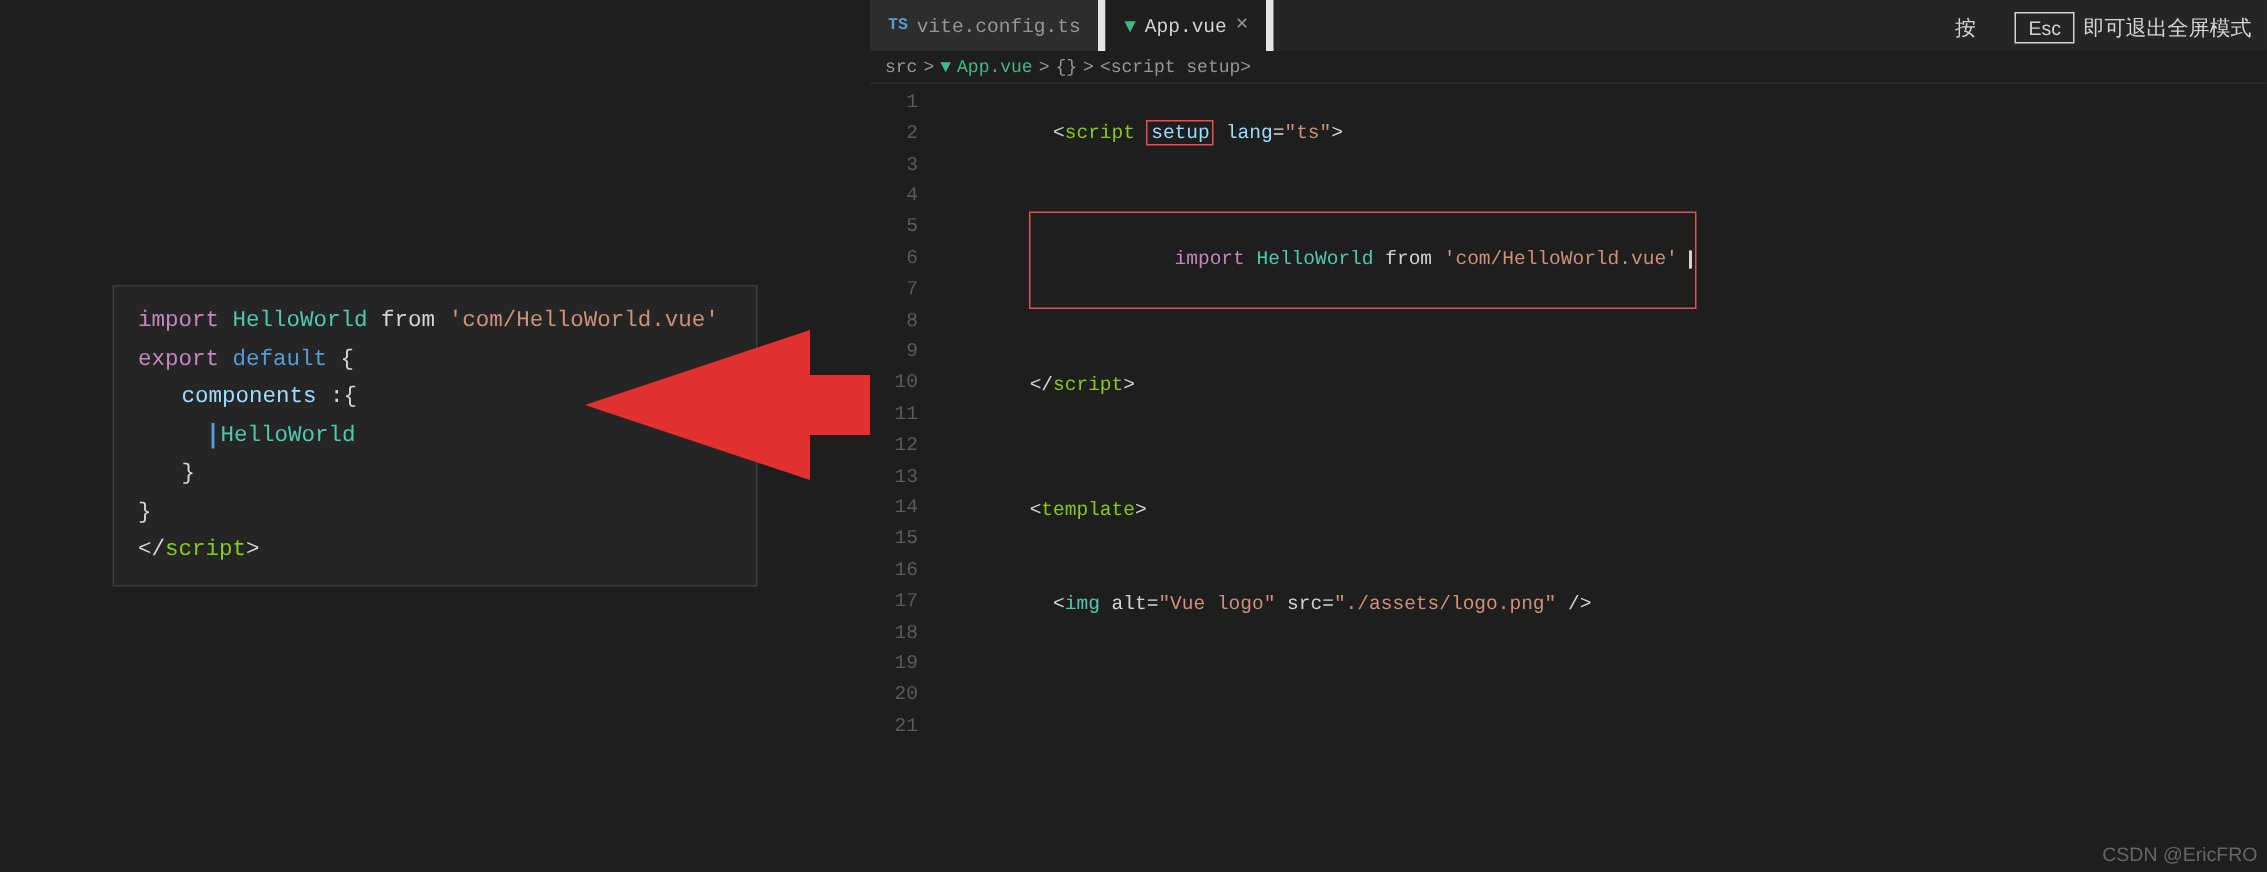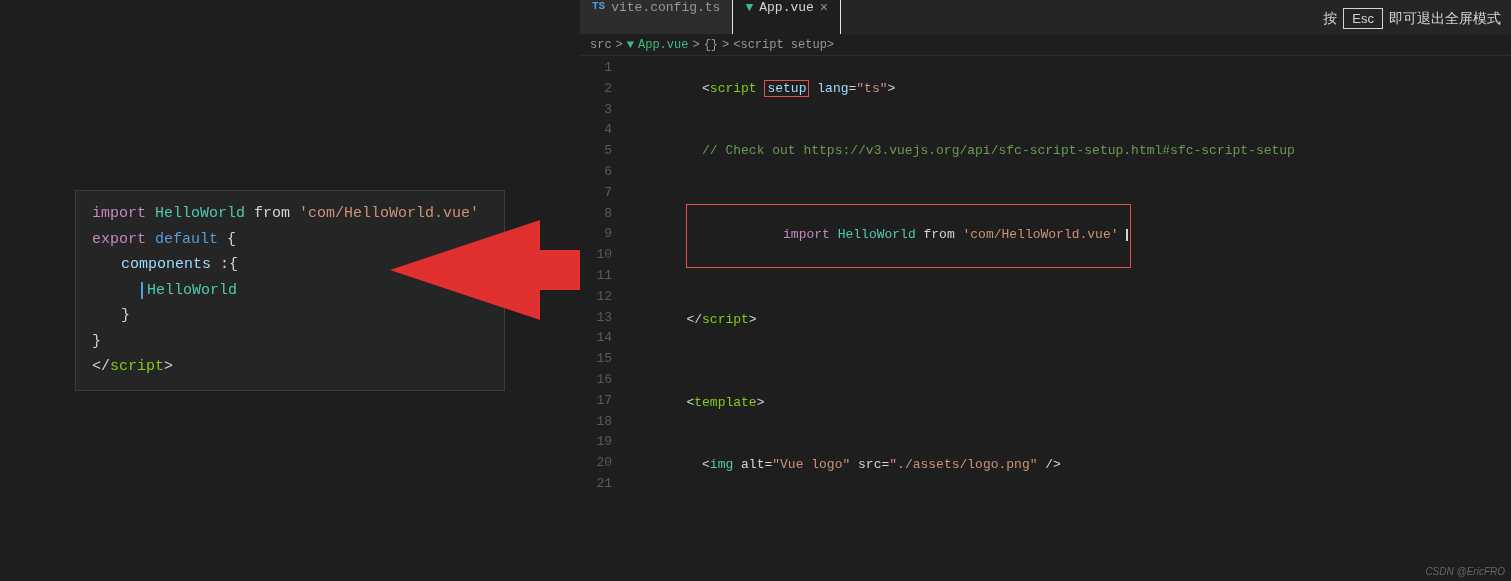--- a/index.html
+++ b/index.html
@@ -49,28 +49,28 @@
     .tab-bar {
       display: flex;
       background: #252526;
       height: 35px;
       align-items: stretch;
       border-bottom: 1px solid #1e1e1e;
     }
 
     .tab {
       display: flex;
-      align-items: flex-start;
+      align-items: center;
       padding: 0 12px;
       gap: 6px;
       cursor: pointer;
       font-size: 13px;
       color: #969696;
       background: #2d2d2d;
-      border-right: 1px solid #e5e5e5;
+      border-right: 5px solid #e5e5e5;
     }
 
     .tab.active {
       background: #1e1e1e;
       color: #d4d4d4;
     }
 
     .tab .ts-badge {
       color: #569cd6;
       font-weight: bold;
@@ -113,20 +113,21 @@
       font-size: 14px;
       font-family: Arial, sans-serif;
       z-index: 10;
     }
 
     .esc-key {
       border: 1px solid #d4d4d4;
       padding: 2px 8px;
       font-size: 13px;
       color: #d4d4d4;
+      margin-left: 20px;
     }
 
     
     .code-area {
       flex: 1;
       overflow: hidden;
       display: flex;
     }
 
     .line-numbers {
@@ -177,24 +178,23 @@
       height: 100%;
       pointer-events: none;
       z-index: 5;
     }
 
     
     .credit {
       position: absolute;
       bottom: 4px;
       right: 6px;
-      font-size: 10px;
+      font-size: 13px;
       color: #666;
       font-family: Arial, sans-serif;
-      font-style: italic;
     }
     .snippet-import { color: #c586c0; }
     .snippet-id { color: #4ec9b0; }
     .snippet-str { color: #ce9178; }
     .snippet-export { color: #c586c0; }
     .snippet-default { color: #569cd6; margin-top: 28px; }
     .snippet-key { color: #9cdcfe; text-align: center; }
 
     .snippet-line {
       line-height: 1.7;
@@ -311,23 +311,20 @@
       <div>21</div>
     </div>
 
     <div class="code-content">
 
       <div class="code-line">
         <span class="c-white">  &lt;</span><span class="c-blue">script</span><span class="c-white"> </span><span style="border:1.5px solid #e05252; padding:0 2px;text-align:right;" class="c-attr">setup</span><span class="c-white"> </span><span class="c-attr">lang</span><span class="c-white">=</span><span class="c-string">"ts"</span><span class="c-white">&gt;</span>
       </div>
 
 
-      <div class="code-line">
-        <span class="c-comment">  // Check out https://v3.vuejs.org/api/sfc-script-setup.html#sfc-script-setup</span>
-      </div>
 
       <div class="code-line">
         <span style="border:1.5px solid #e05252; display:inline-block; padding:0 2px;">
           <span class="c-pink">  import</span><span class="c-white"> </span><span class="c-teal">HelloWorld</span><span class="c-white"> from </span><span class="c-string">'com/HelloWorld.vue'</span><span class="c-white"> </span><span style="border-left:1px solid #d4d4d4; display:inline-block; width:2px; height:12px; vertical-align:middle; background:#d4d4d4;"></span>
         </span>
       </div>
 
       <div class="code-line">
         <span class="c-white">&lt;/</span><span class="c-blue">script</span><span class="c-white">&gt;</span>
       </div>

